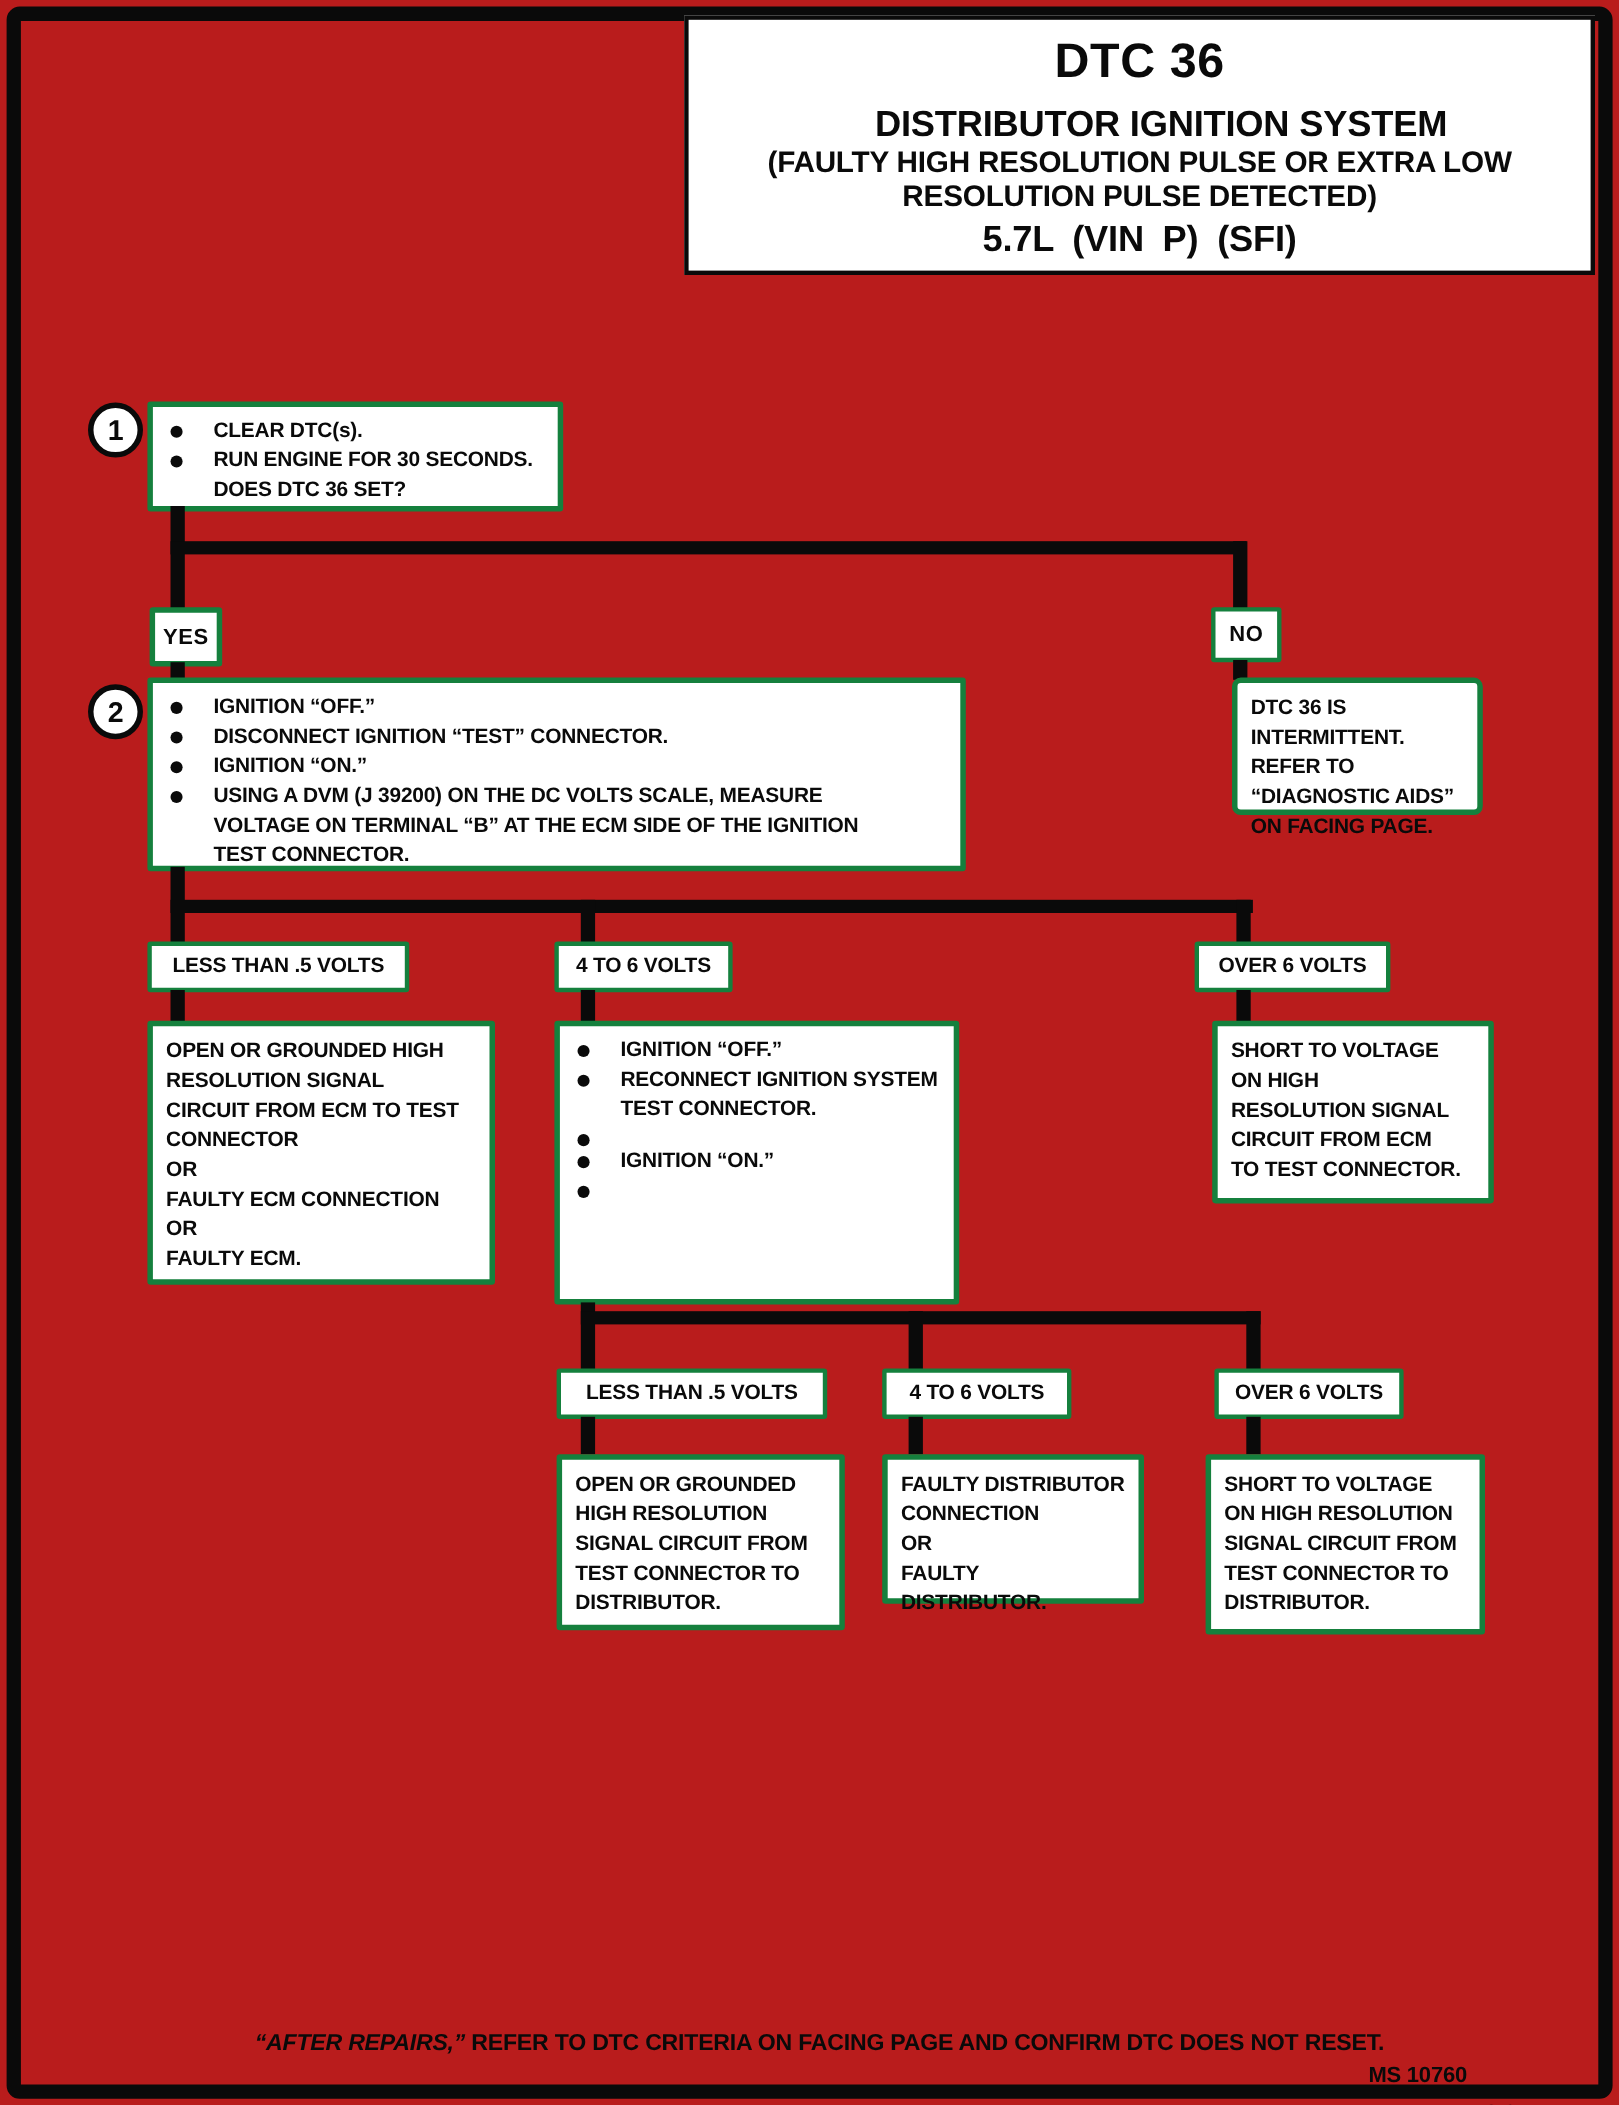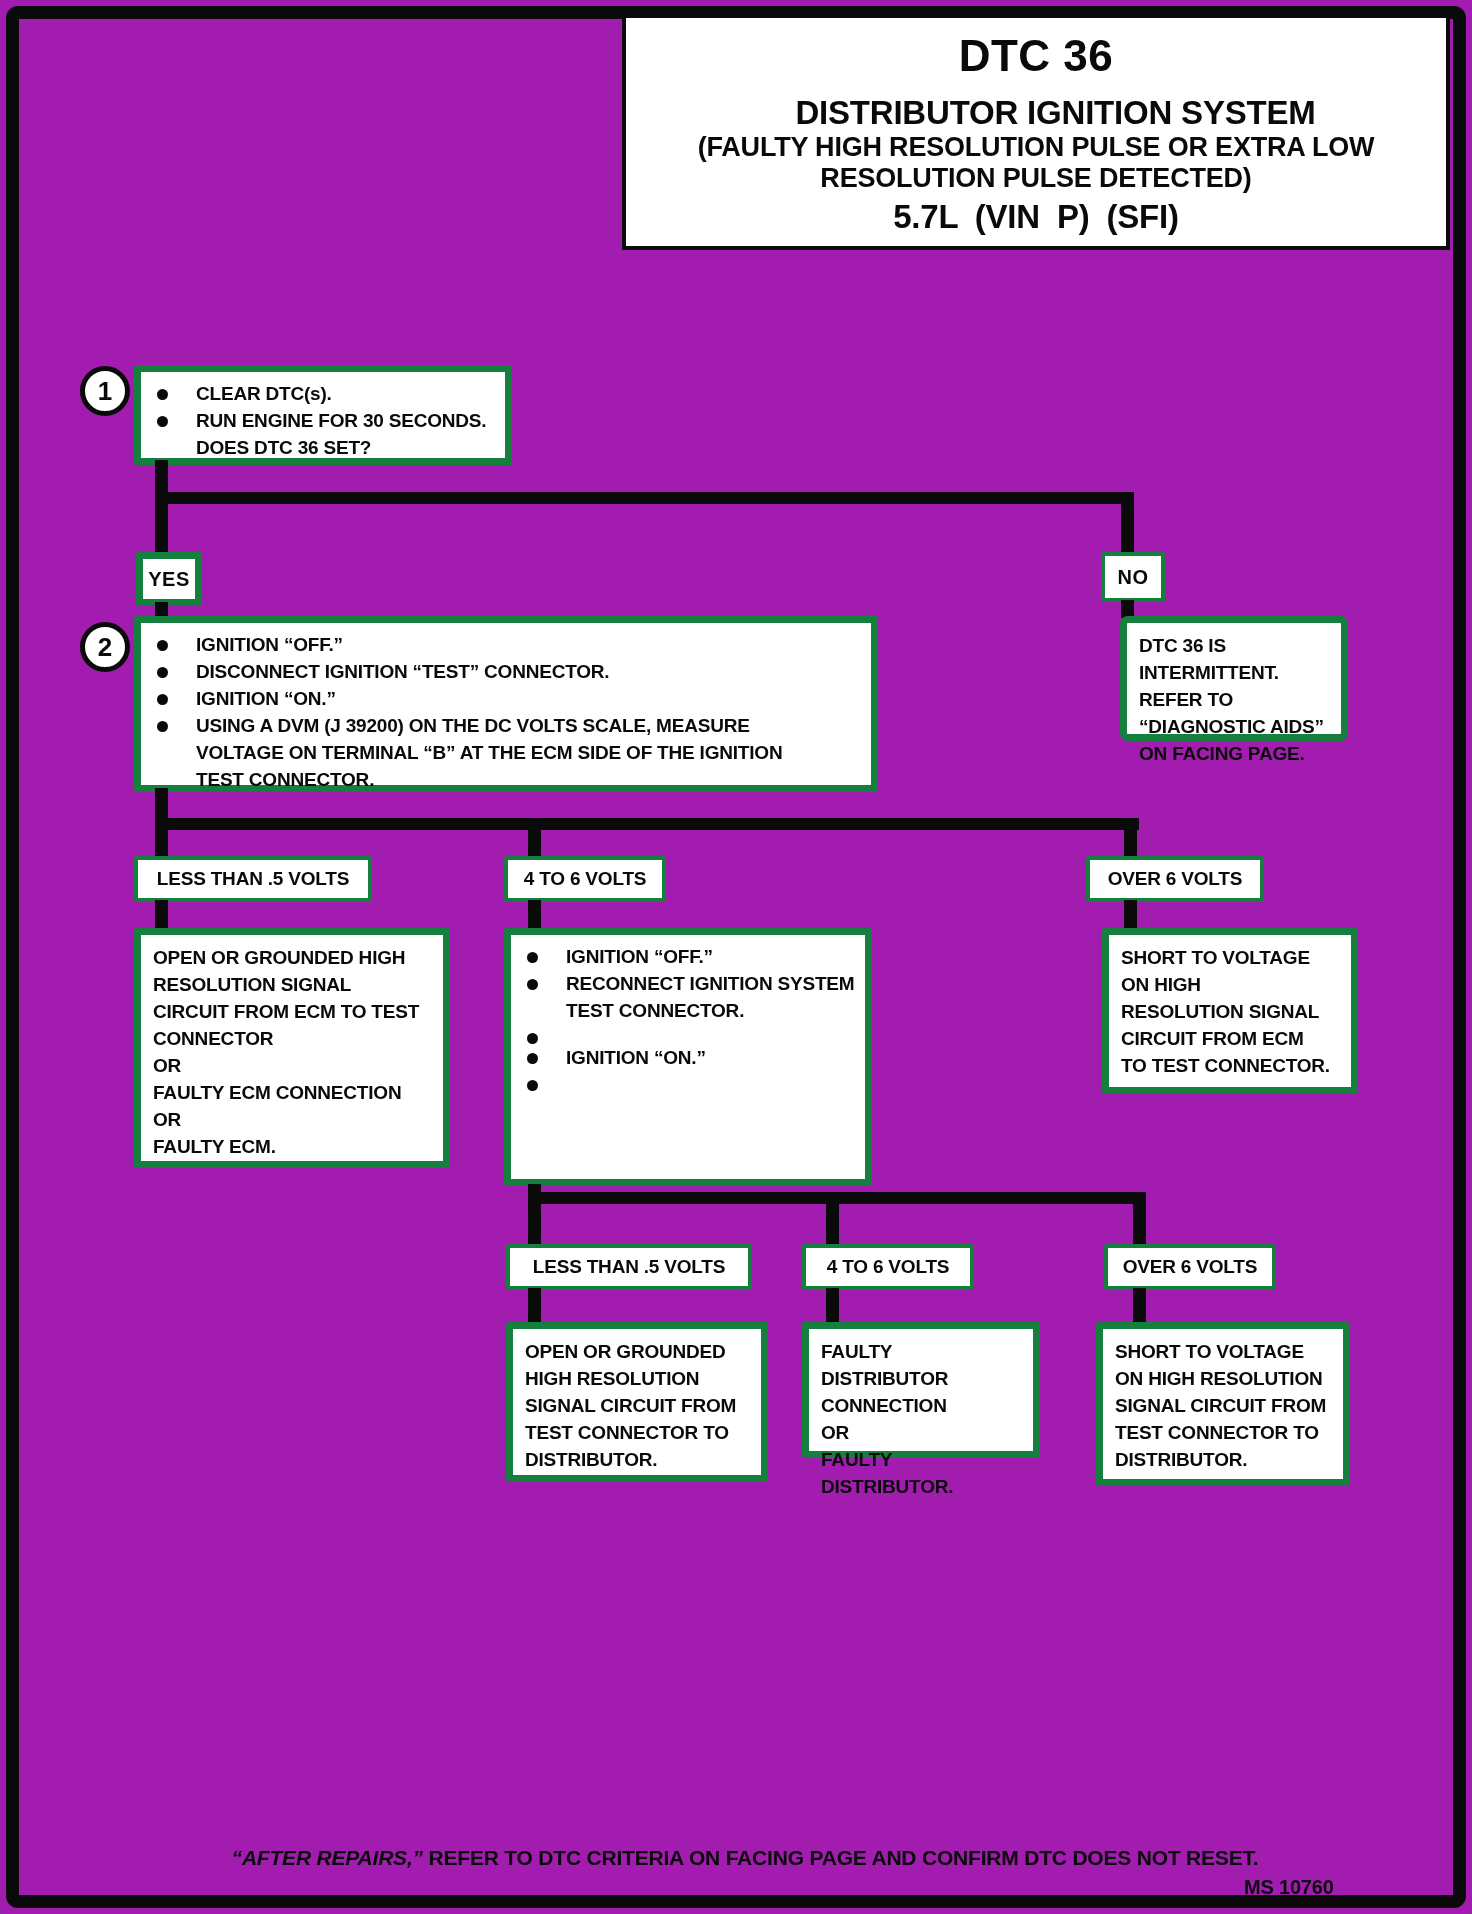--- a/index.html
+++ b/index.html
@@ -1,23 +1,23 @@
 <!DOCTYPE html>
 <html><head>
 <meta charset="utf-8">
 <style>
   html,body{margin:0;padding:0;background:#e8e8e8;}
   .page{
-    position:relative; width:1472px; height:1914px; background:#a21caf;
+    position:relative; width:1472px; height:1914px; background:#b91c1c;
     font-family:"Liberation Sans", sans-serif; font-weight:bold; color:#0a0a0a;
     overflow:hidden; letter-spacing:-0.2px;
   }
   .frame{position:absolute; inset:6px; border:13px solid #0a0a0a; border-radius:12px; pointer-events:none;}
   .line{position:absolute; background:#0a0a0a;}
-  .flow-box{position:absolute; box-sizing:border-box; border:7px solid #15803d; border-radius:3px; background:#fff;}
+  .flow-box{position:absolute; box-sizing:border-box; border:5px solid #15803d; border-radius:3px; background:#fff;}
   .thin{border-width:4px;}
   .label-box{display:flex; align-items:center; justify-content:center; font-size:19px; white-space:nowrap;}
   .box-text{padding:9px 12px; font-size:19px; line-height:27px; white-space:pre-line;}
   .brow{display:flex; align-items:flex-start; padding:0 6px;}
   .dot{flex:none; width:11px; height:11px; border-radius:50%; background:#0a0a0a; margin:9px 0 0 10px;}
   .dot.hide{visibility:hidden;}
   .btext{margin-left:28px; font-size:19px; line-height:27px; white-space:pre-line;}
   .pad-v{padding-top:8px;}
   .circle-num{
     position:absolute; box-sizing:border-box; width:50px; height:50px;

